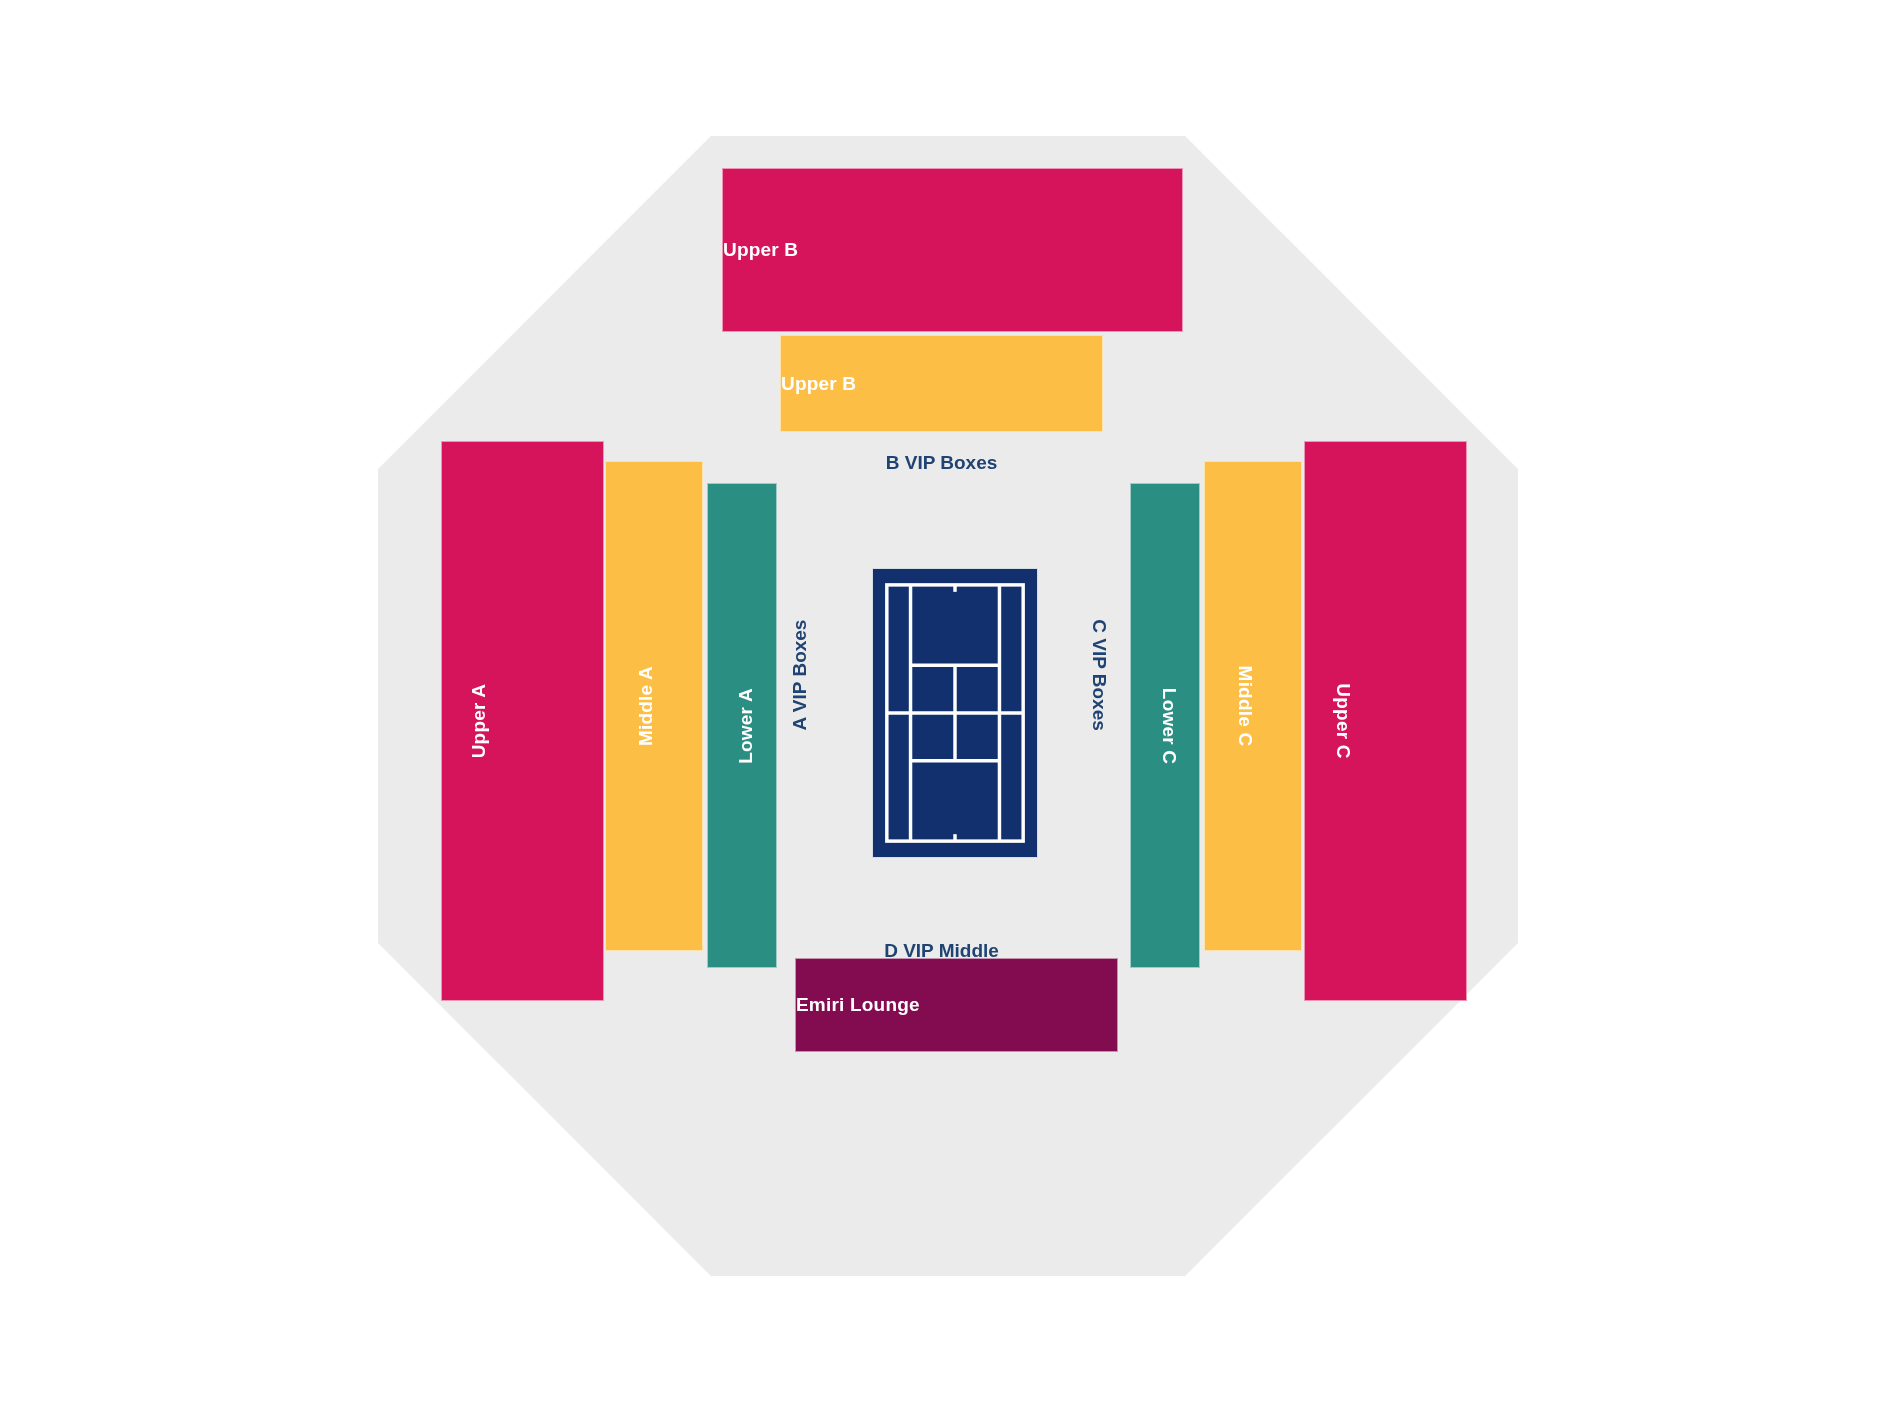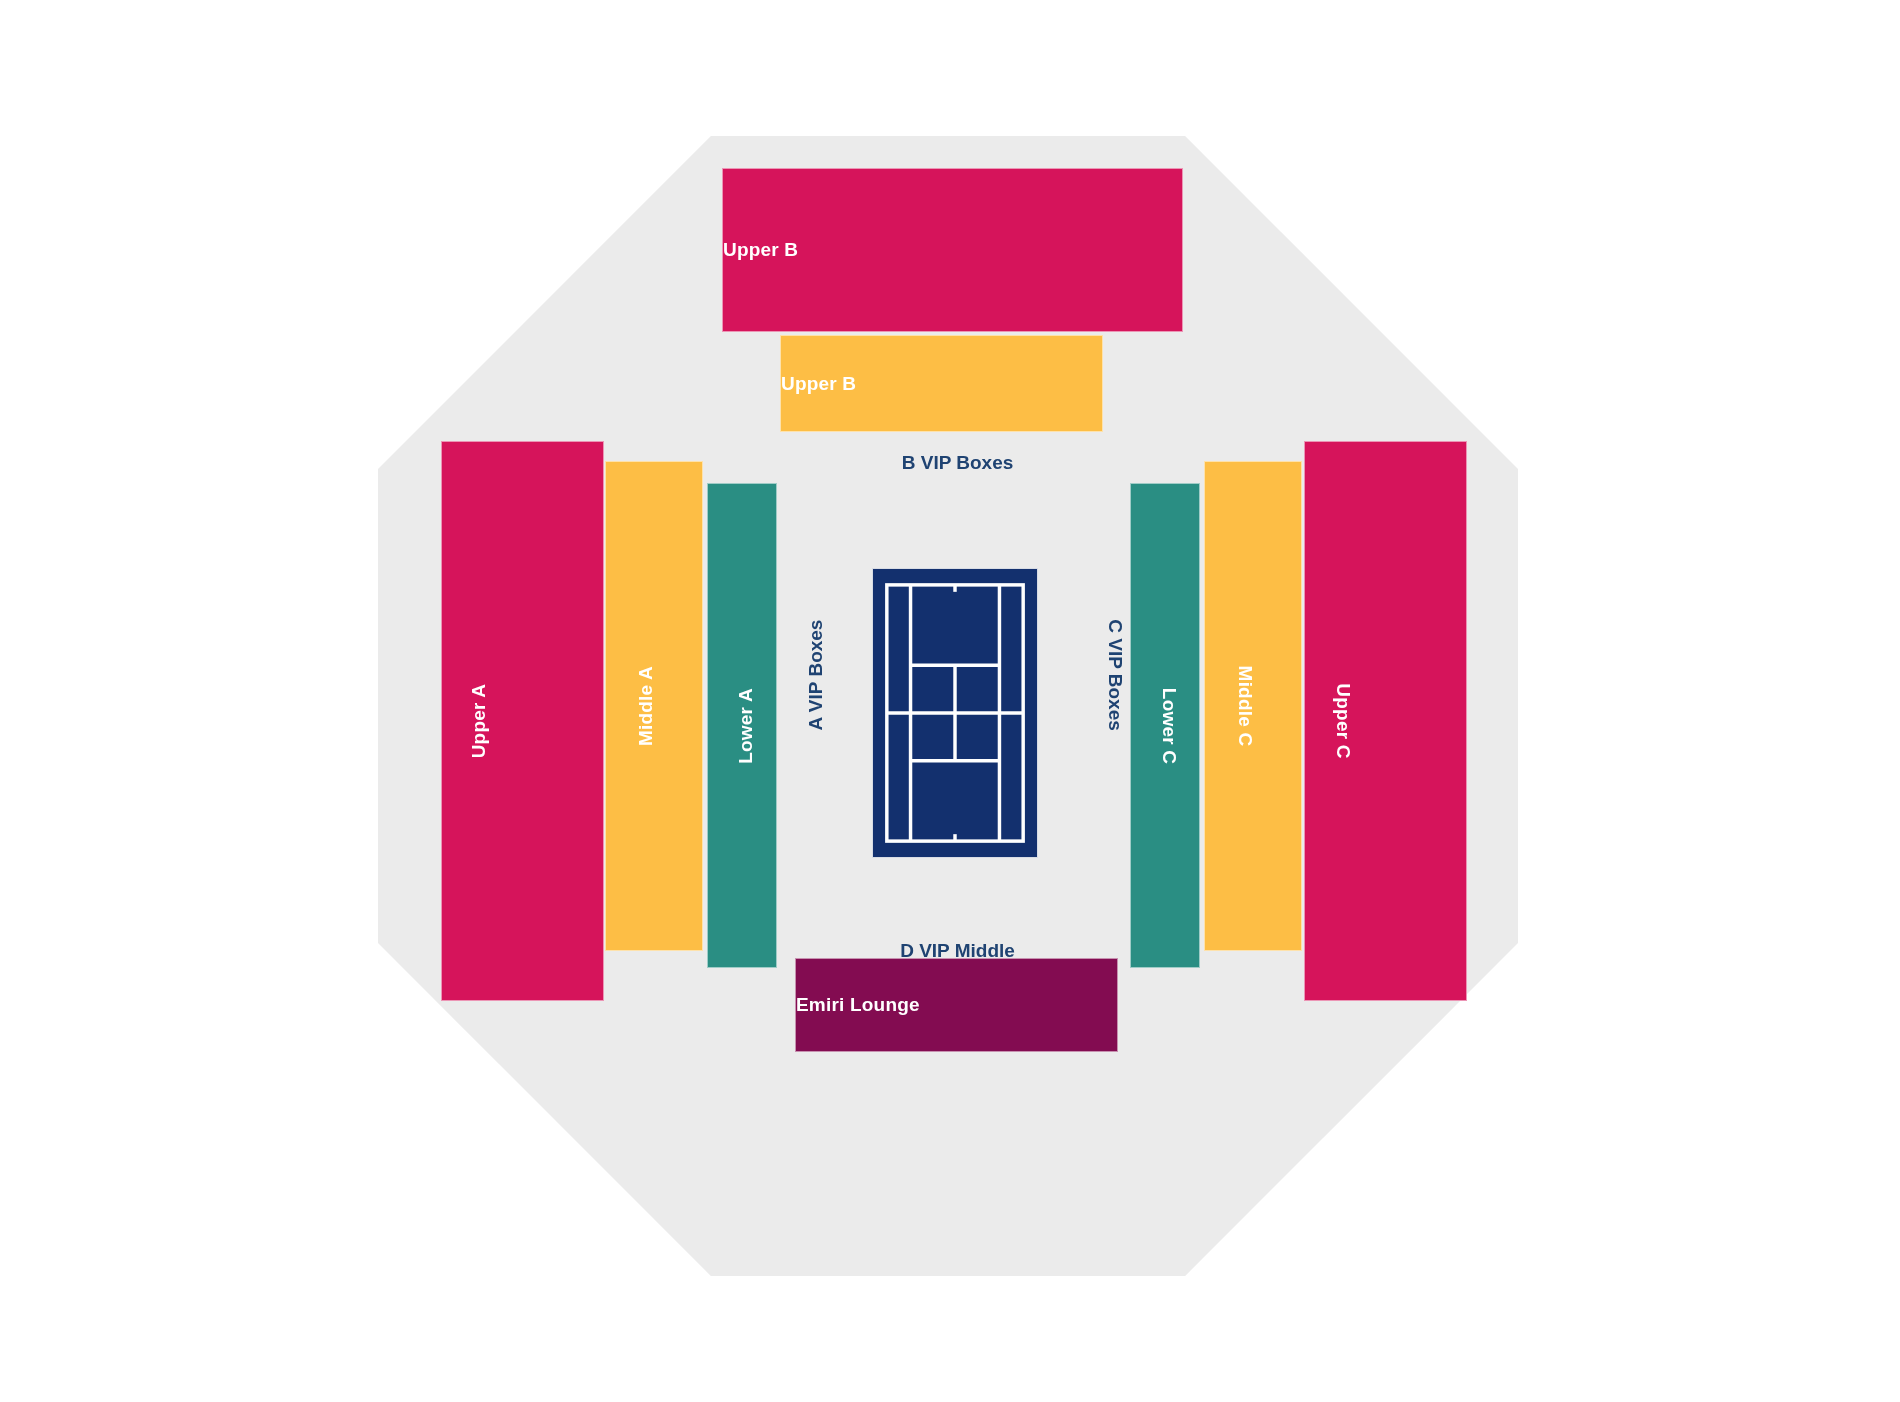--- a/index.html
+++ b/index.html
@@ -69,21 +69,20 @@
   .vip {
     position: absolute;
     color: #1f4372;
     font-size: 19px;
     font-weight: bold;
     white-space: nowrap;
     user-select: none;
     display: flex;
     align-items: center;
     justify-content: center;
-    margin-left: 16px;
   }
   .vip .lbl { display: block; }
   .vip.rot-left  .lbl { transform: rotate(-90deg); }
   .vip.rot-right .lbl { transform: rotate(90deg);  }
 
   
   #court {
     position: absolute;
     left: 872px;
     top: 568px;

